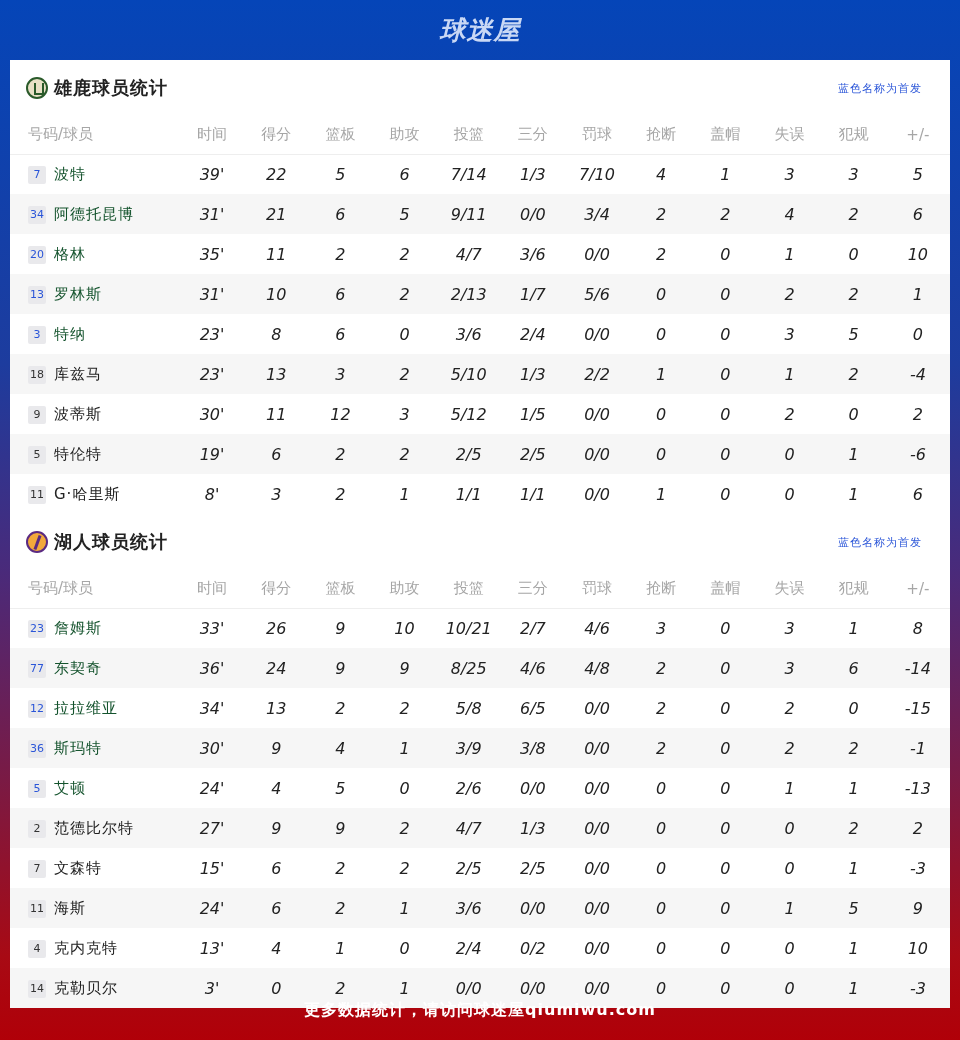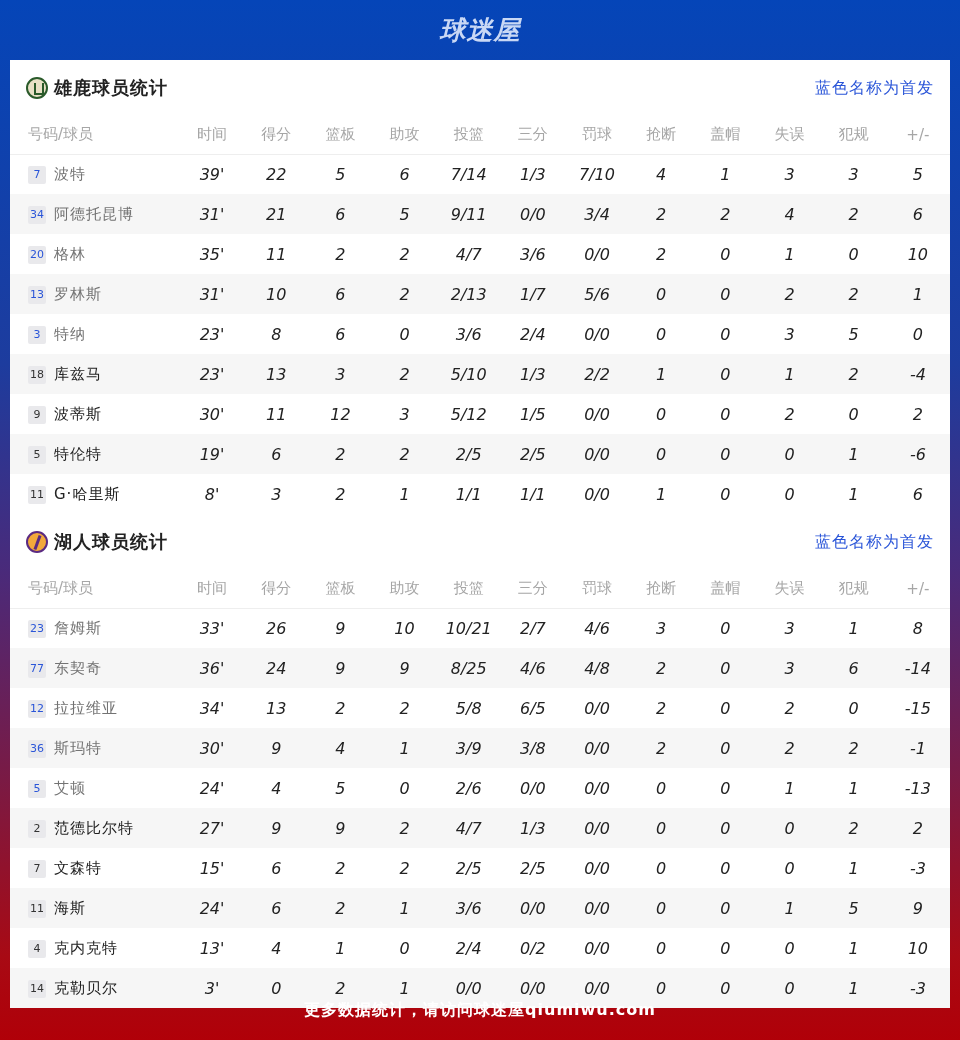--- a/index.html
+++ b/index.html
@@ -17,55 +17,55 @@
       font-family: "DejaVu Sans", sans-serif;
       font-weight: bold; font-size: 26px; color: #c9d8f5; letter-spacing: 1px;
       font-style: italic;
     }
     .card {
       position: absolute; left: 10px; top: 60px; width: 940px; height: 940px;
       background: #ffffff;
     }
     .section-head {
       height: 56px; display: flex; align-items: center; justify-content: space-between;
-      padding: 0 16px 0 16px;
+      padding: 0 28px 0 16px;
     }
     .team-title { display: flex; align-items: center; gap: 6px; }
     .team-logo {
       width: 22px; height: 22px; border-radius: 50%; display: inline-block; position: relative;
     }
     .team-logo.bucks { background: #e8e1c6; border: 2px solid #2a5a2a; }
     .team-logo.bucks::after {
       content: ""; position: absolute; left: 6px; top: 4px; width: 6px; height: 10px;
       border-left: 2px solid #2a5a2a; border-right: 2px solid #2a5a2a; border-bottom: 2px solid #2a5a2a;
     }
     .team-logo.lakers { background: #f2a93b; border: 2px solid #5a2a82; }
     .team-logo.lakers::after {
       content: ""; position: absolute; left: 8px; top: 2px; width: 3px; height: 15px;
       background: #5a2a82; transform: rotate(20deg);
     }
     .team-name { font-size: 18px; font-weight: bold; color: #222; letter-spacing: 1px; }
-    .starter-note { font-size: 16px; color: #2a55d8; letter-spacing: 1px; }
+    .starter-note { font-size: 11px; color: #2a55d8; letter-spacing: 1px; }
     table { width: 940px; border-collapse: collapse; table-layout: fixed; }
     th {
       height: 38px; font-weight: normal; font-size: 15px; color: #a6a6a6;
       border-bottom: 1px solid #eeeeee; text-align: center;
     }
     th.player-col { text-align: left; padding-left: 18px; }
     td { height: 40px; font-size: 16px; color: #222; text-align: center; font-style: italic; }
     tr.alt td { background: #f6f6f6; }
     td.player-cell { text-align: left; padding-left: 18px; font-style: normal; }
     .jersey {
       display: inline-block; width: 18px; height: 18px; line-height: 18px; background: #e9e9ec;
       font-size: 11px; text-align: center; color: #333; vertical-align: middle; border-radius: 2px;
       margin-right: 8px;
     }
     .jersey.starter { color: #2a55d8; }
     .pname { font-size: 15px; color: #222; vertical-align: middle; letter-spacing: 1px; }
-    .pname.starter { color: #737373; }
+    .pname.starter { color: #14532d; }
     .footer {
       position: absolute; left: 0; top: 1000px; width: 960px; height: 40px;
       display: flex; justify-content: center;
       color: #ffffff; font-size: 16px; font-weight: bold; letter-spacing: 1px;
     }
     col.c-player { width: 170px; }
   </style>
 </head>
 <body>
 

